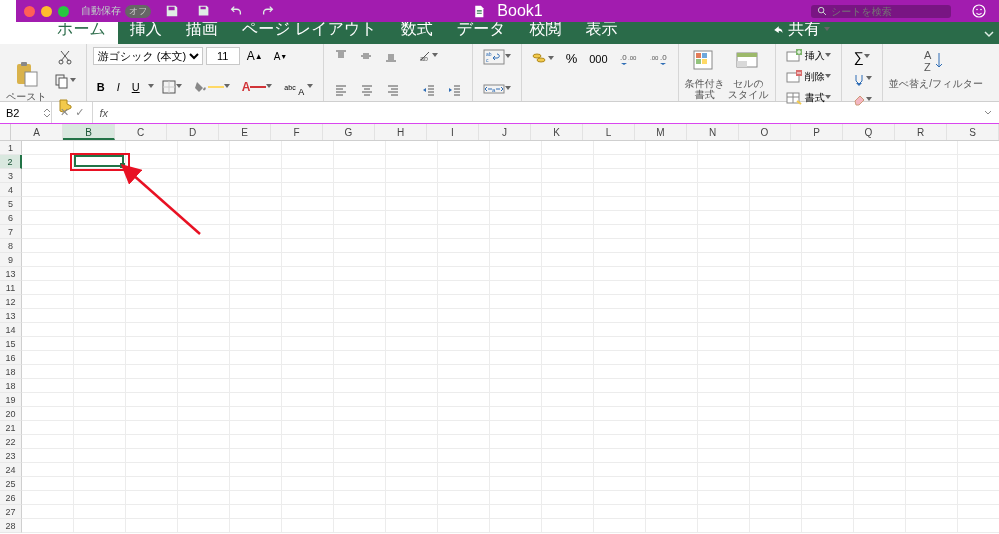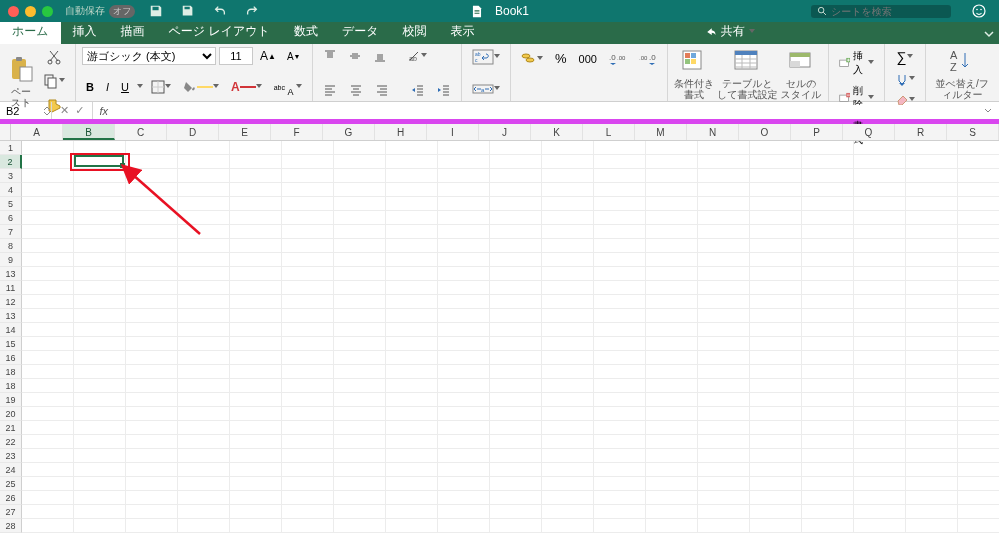--- a/index.html
+++ b/index.html
@@ -1,58 +1,58 @@
 <!DOCTYPE html>
 <html><head>
 <meta charset="utf-8">
 <style>
 * { margin: 0; padding: 0; box-sizing: border-box; font-family: -apple-system, "Hiragino Sans", sans-serif; }
 body { width: 999px; height: 534px; background: #fff; overflow: hidden; font-size: 11px; position: relative; }
 
 
-.titlebar { height: 22px; background: #0f766e; display: flex; align-items: center; color: #fff; position: relative; }
+.titlebar { height: 22px; background: #a21caf; display: flex; align-items: center; color: #fff; position: relative; margin-left: 16px; }
 .traffic { display: flex; gap: 6px; padding-left: 8px; }
 .traffic span { width: 11px; height: 11px; border-radius: 50%; }
 .tred { background:#ff5f57;} .tyel { background:#febc2e;} .tgrn { background:#28c840;}
 .autosave { margin-left: 12px; color: #bfd6c8; font-size: 10px; display:flex; align-items:center; gap:4px;}
 .autosave .pill { background:#666; color:#ccc; border-radius:7px; padding:0 4px; font-size:9px;}
 .qat { display:flex; gap:10px; margin-left:10px; color:#dfeee5;}
 .qat svg { width:14px; height:14px; }
-.doc-title { position:absolute; left:50%; transform:translateX(-50%); font-size:12px; display:flex; align-items:center; gap:12px;}
+.doc-title { position:absolute; left:50%; transform:translateX(-50%); font-size:16px; display:flex; align-items:center; gap:12px;}
 .search { position:absolute; right:48px; display:flex; align-items:flex-end; background:rgba(0,0,0,0.25); border-radius:3px; padding:1px 6px; width:140px; color:#cfe0d5;}
 .search svg{width:11px;height:11px;margin-right:3px;}
 .search input{background:none;border:none;color:#cfe0d5;font-size:10px;width:110px;outline:none;}
 .smiley{position:absolute;right:12px;}
 
 
-.tabs { height: 22px; background:#2a6b49; display:flex; align-items:flex-end; color:#fff; font-size:12px;}
+.tabs { height: 22px; background:#2a6b49; display:flex; align-items:flex-end; color:#fff; font-size:16px;margin-left:45px;}
 .tab { padding: 3px 12px 4px; cursor:pointer; }
 .tab.active { background:#fff; color:#2a6b49; border-radius:2px 2px 0 0; font-weight:500;}
 .share { margin-left:auto; margin-right:10px; display:flex; align-items:center; gap:4px; padding-bottom:4px;}
 .chev{margin-left:auto;margin-right:4px;padding-bottom:4px;color:#dfeee5;}
 
 
 .ribbon { height: 58px; background:#f3f3f3; border-bottom:1px solid #cfcfcf; display:flex; }
 .group { border-right:1px solid #d6d6d6; padding:3px 6px 2px; display:flex; flex-direction:column; justify-content:space-between;}
 .group.vlabel { padding-bottom: 0;}
 .grow { display:flex; align-items:center; gap:3px; }
 .grow2 { display:flex; align-items:center; gap:4px; margin-top:2px;}
 .col { display:flex; flex-direction:column; gap:2px; align-items:center;}
 .lbl { font-size:10px; color:#555; text-align:center; line-height:1.1; padding-top:1px; }
 .btn { border:1px solid transparent; padding:1px 3px; border-radius:2px; display:flex; align-items:center; justify-content:center; cursor:pointer; background:none;}
 .caret{width:6px;height:6px;}
 .caret::after{content:"";display:block;border-left:3px solid transparent;border-right:3px solid transparent;border-top:4px solid #666;}
 select, input.sz { border:1px solid #c8c8c8; background:#fff; font-size:11px; height:18px;}
-select{width:134px;} input.sz{width:34px;text-align:center;}
+select{width:110px;} input.sz{width:34px;text-align:center;}
 .colorbar{width:16px;height:2px;}
 .big-icon{width:30px;height:28px;}
 .big-icon svg{width:30px;height:28px;}
 
 
-.fbar { height: 22px; border-bottom:5px solid #d946ef; background:#fff; display:flex; align-items:center; font-size:11px;}
+.fbar { height: 22px; border-bottom:1px solid #d946ef; background:#fff; display:flex; align-items:center; font-size:11px;}
 .namebox { width:52px; border-right:1px solid #d6d6d6; padding-left:6px; display:flex; align-items:center; justify-content:space-between; height:100%;}
 .namebox .stepper{display:flex;flex-direction:column;line-height:0;}
 .fbar-btns{display:flex;gap:6px;padding:0 8px;border-right:1px solid #d6d6d6;height:100%;align-items:center;color:#888;}
 .fbar-fx{padding:0 6px;font-style:italic;color:#555;}
 .fbar input{border:none;outline:none;flex:1;font-size:11px;}
 .fbar .expand{margin-left:auto;margin-right:6px;}
 
 
 .sheet{position:relative;overflow:hidden;height:410px;}
 .colhdr-row{display:flex;height:17px;border-bottom:1px solid #cfcfcf;}
@@ -353,31 +353,20 @@
               <rect x="6" y="12" width="5" height="5" fill="#93c47d"></rect>
               <rect x="12" y="12" width="5" height="5" fill="#ffd966"></rect>
             </svg>
           </span>
         <span class="lbl" style="white-space:pre;">条件付き
 書式</span>
       </div>
       <div class="col">
         <span class="big-icon">
             <svg viewBox="0 0 30 28">
-              <rect x="3" y="4" width="22" height="18" fill="#fff" stroke="#888"></rect>
-              <rect x="3" y="4" width="22" height="4" fill="#4f81bd"></rect>
-              <path d="M3 12h22M3 16h22M3 20h22M10 8v14M18 8v14" stroke="#bbb"></path>
-            </svg>
-          </span>
-        <span class="lbl" style="white-space:pre;">テーブルと
-して書式設定</span>
-      </div>
-      <div class="col">
-        <span class="big-icon">
-            <svg viewBox="0 0 30 28">
               <rect x="4" y="6" width="20" height="14" fill="#fff" stroke="#888"></rect>
               <rect x="4" y="6" width="20" height="4" fill="#9db96b"></rect>
               <rect x="4" y="14" width="10" height="6" fill="#d9d9d9"></rect>
             </svg>
           </span>
         <span class="lbl" style="white-space:pre;">セルの
 スタイル</span>
       </div>
     </div>
   </div>

